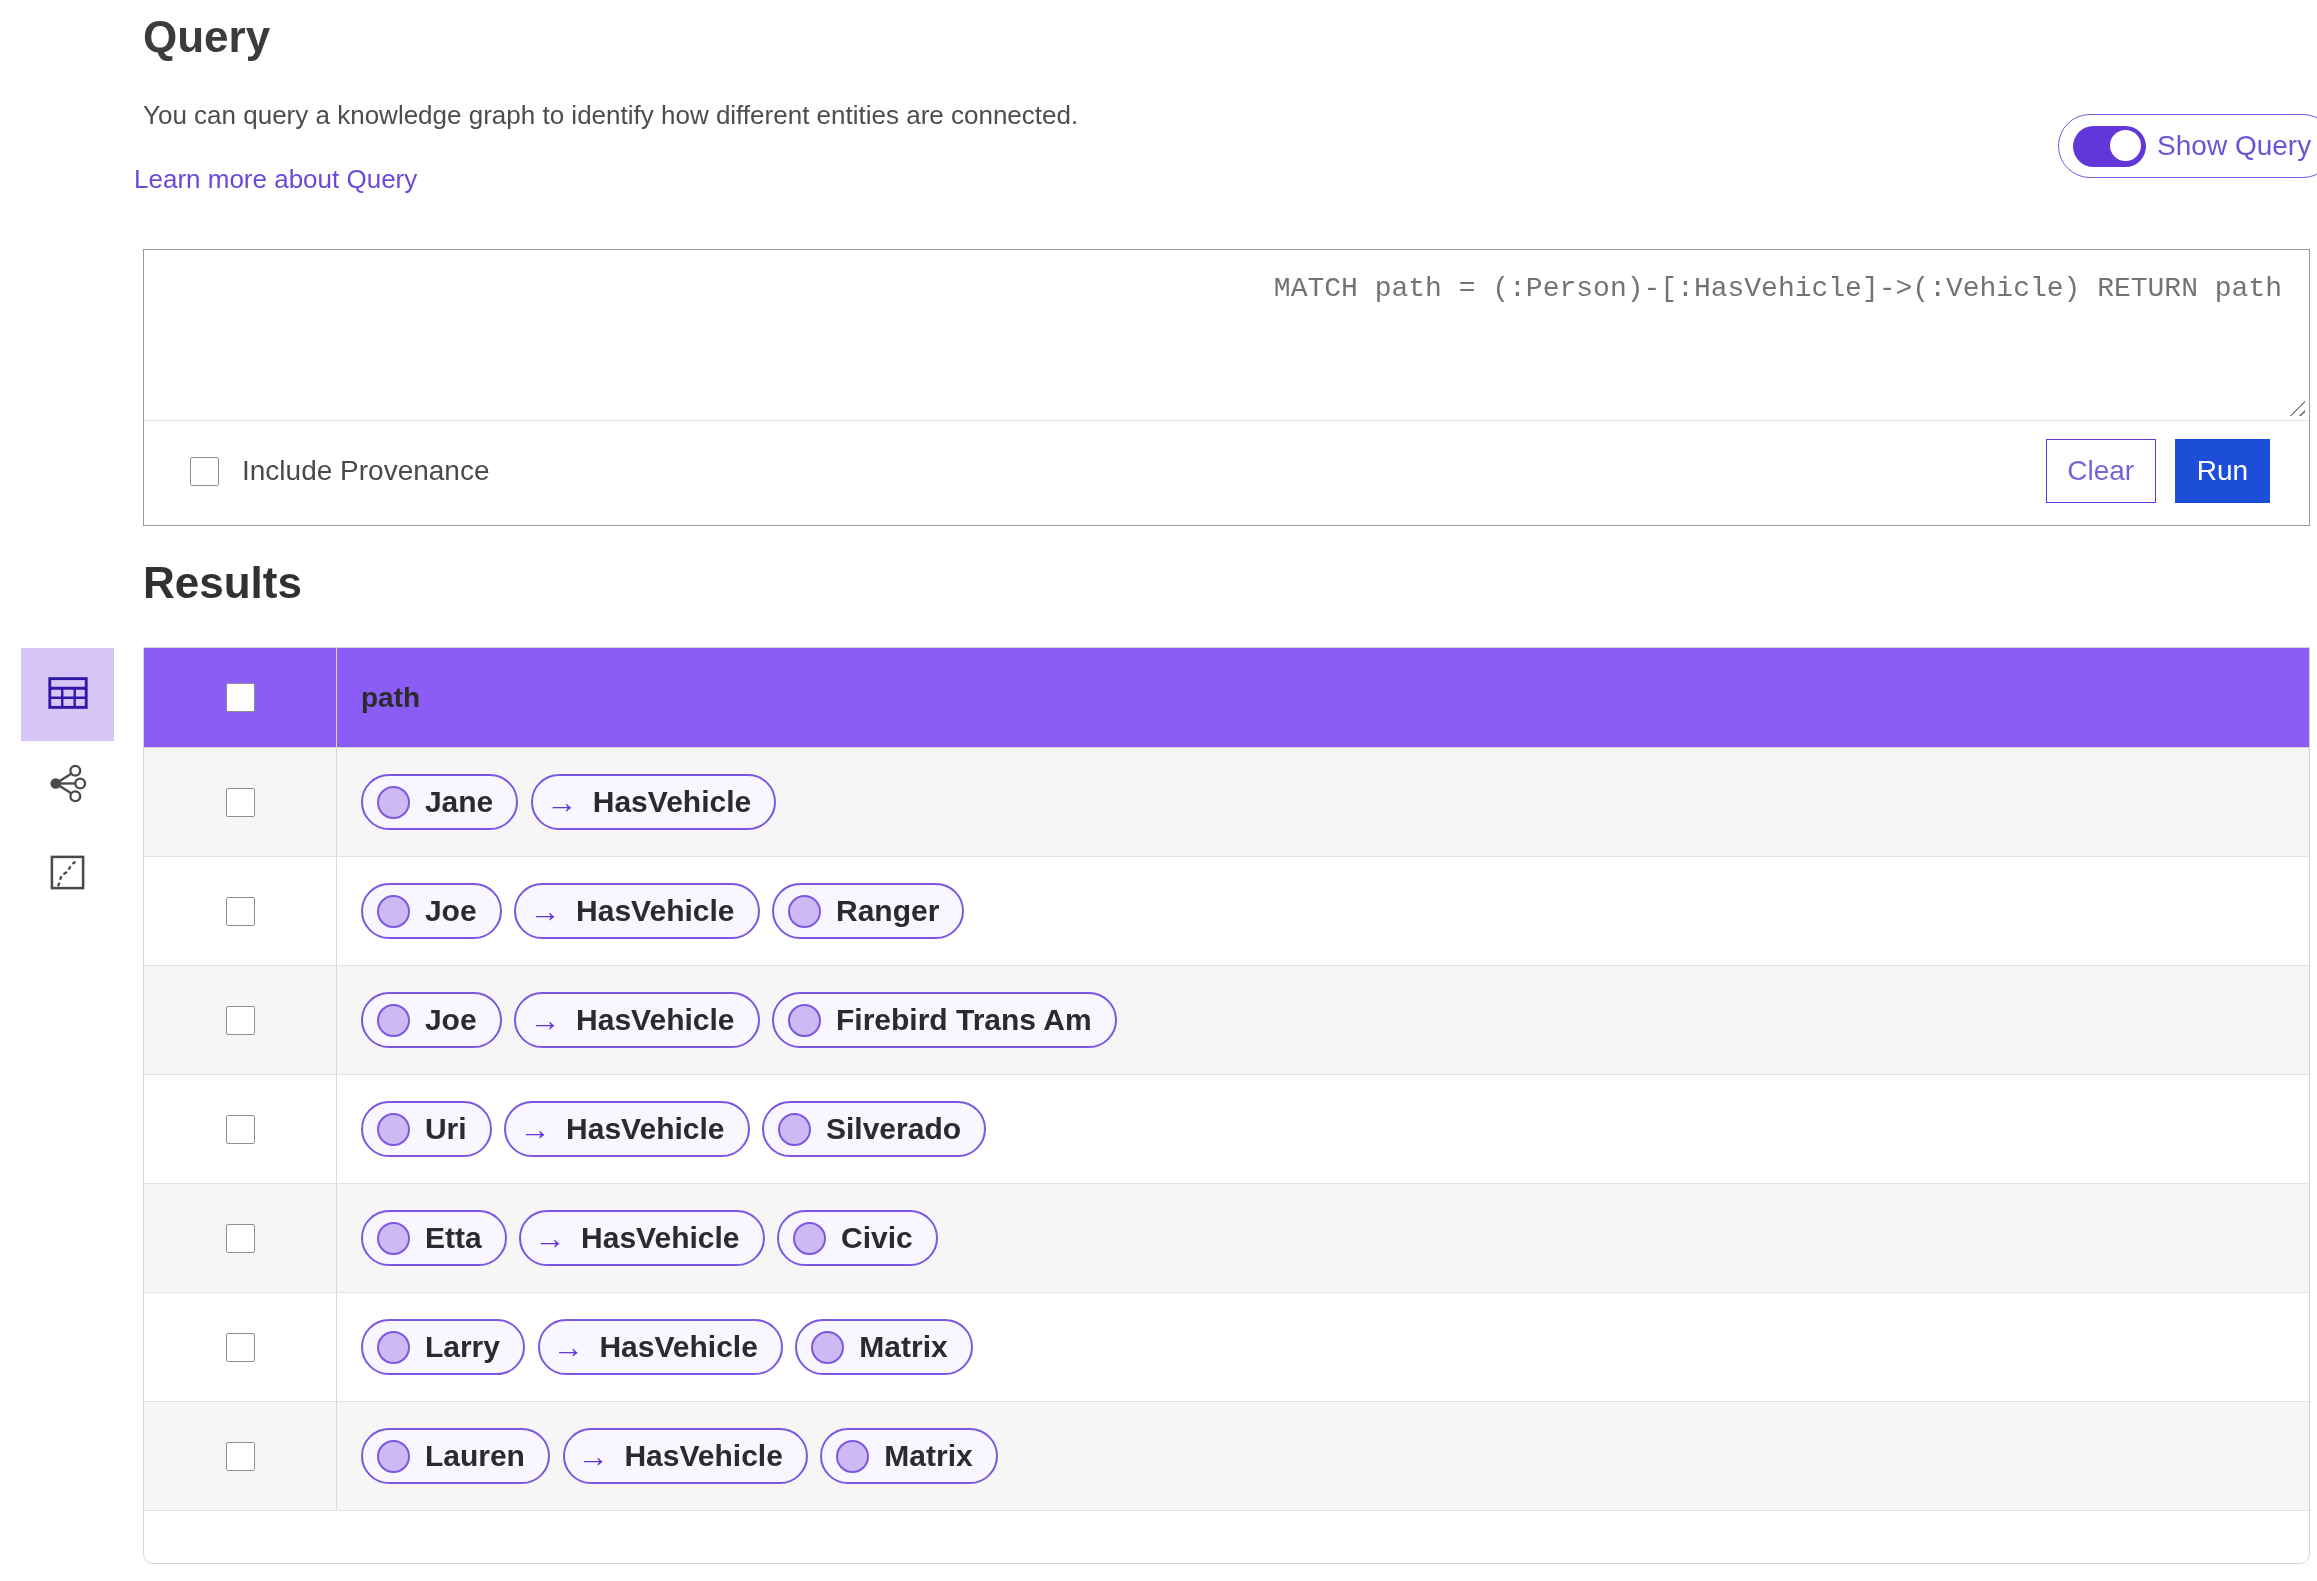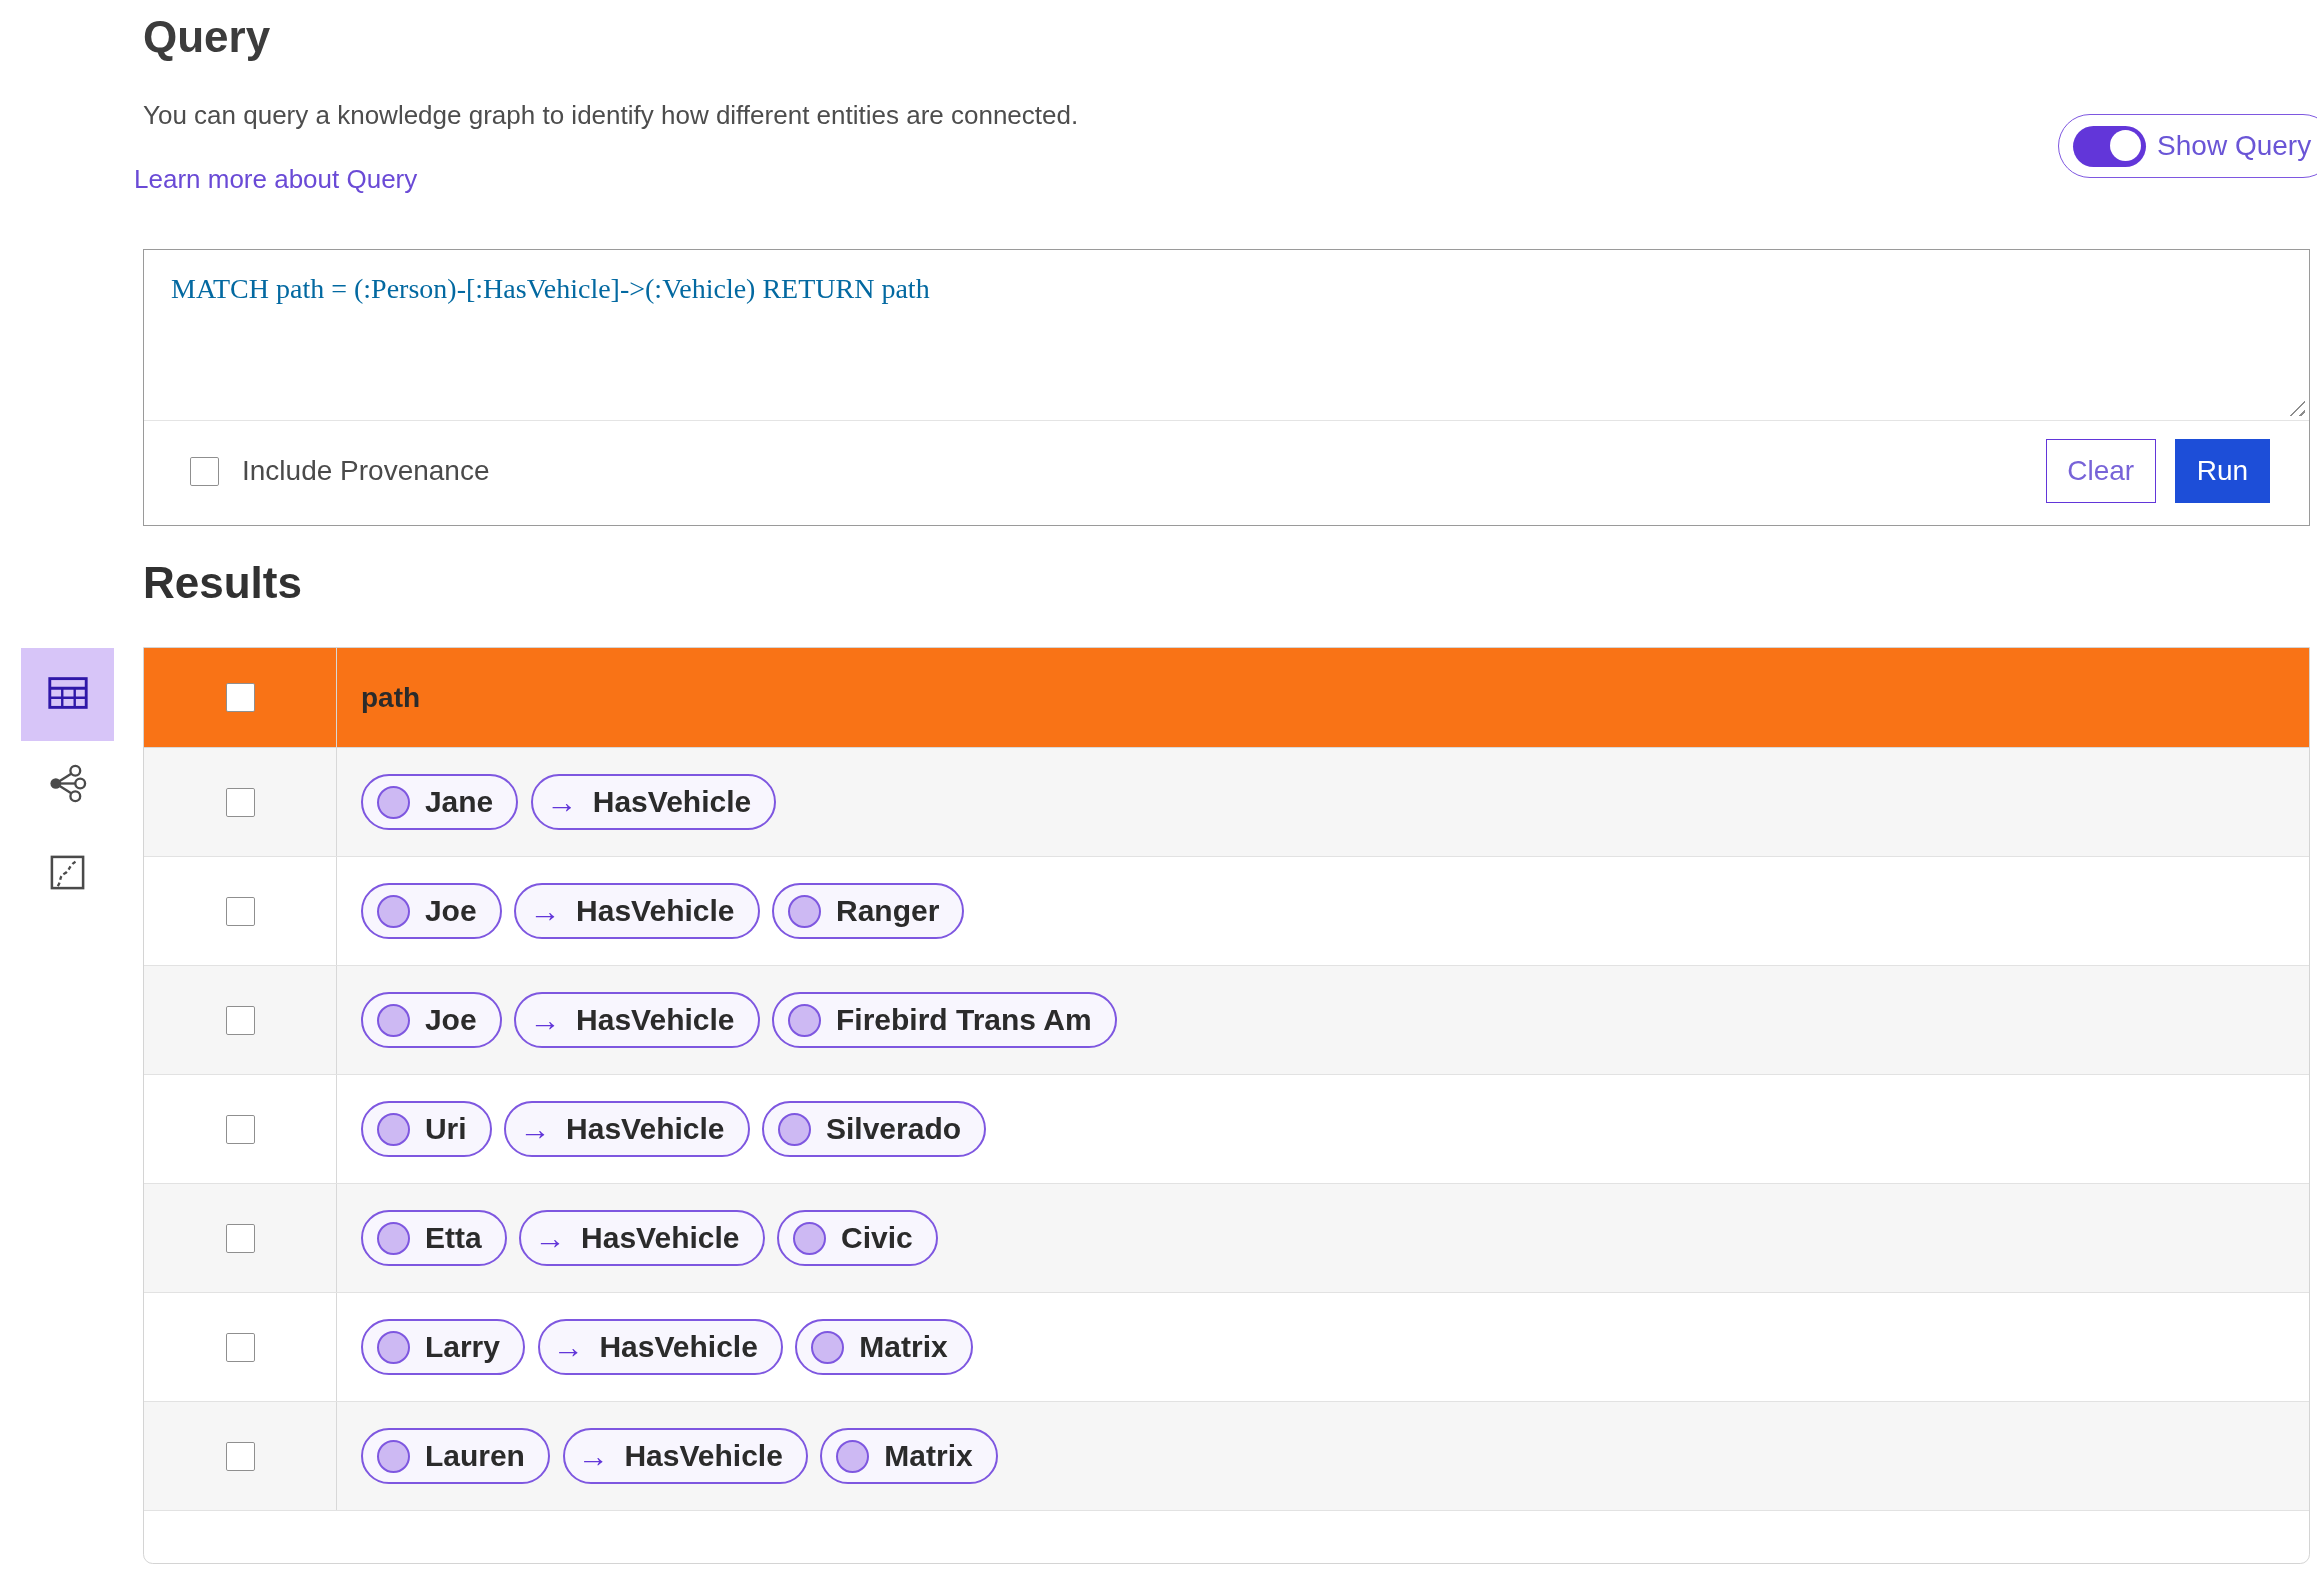--- a/index.html
+++ b/index.html
@@ -43,22 +43,22 @@
   .show-query-label { font-size: 28px; color: #6a55d6; white-space: nowrap; }
 
   
   .query-panel {
     position: absolute; left: 143px; top: 249px; width: 2167px; height: 277px;
     border: 1.9px solid #9a9a9a; background: #fff;
   }
   .editor { position: relative; height: 171px; border-bottom: 1.9px solid #e4e4e4; }
   .query-text {
     padding: 23px 27px;
-    font-family: Liberation Serif, serif;
-    font-size: 28px; color: #0369a1; white-space: pre-wrap;
+    font-family: Liberation Mono, monospace;
+    font-size: 28px; color: #737373; white-space: pre-wrap; text-align: right;
   }
   .grip {
     position: absolute; right: 3.9px; bottom: 3.9px; width: 21px; height: 21px;
     background: repeating-linear-gradient(135deg, transparent 0 4.8px, #8d8d8d 4.8px 6.8px);
     clip-path: polygon(100% 0, 100% 100%, 0 100%);
     cursor: nwse-resize;
   }
   .panel-footer {
     height: 100px; display: flex; align-items: center;
     padding: 0 39px 0 46px;
@@ -98,21 +98,21 @@
   }
   .rail-btn.link-chart { margin-top: 21px; }
   .rail-btn.map { margin-top: 43px; }
 
   
   .table-wrap {
     position: absolute; left: 143px; top: 647px; width: 2167px; height: 917px;
     border: 1.9px solid #d4d4d4; border-radius: 0 0 9.7px 9.7px;
     overflow: hidden; background: #fff;
   }
-  .thead { height: 100px; background: #f97316; border-bottom: 1.9px solid #d8d8d8; display: flex; }
+  .thead { height: 100px; background: #8b5cf6; border-bottom: 1.9px solid #d8d8d8; display: flex; }
   .check-col {
     width: 193px; flex: none; border-right: 1.9px solid #d8d8d8;
     display: flex; align-items: center; justify-content: center;
   }
   .path-col { flex: 1; display: flex; align-items: center; padding-left: 24px; gap: 12.6px; }
   .col-header { font-size: 28px; font-weight: 700; color: #2b2b2b; }
   .trow { height: 109px; display: flex; border-bottom: 1px solid #e2e2e2; }
   .trow.odd { background: #f6f6f6; }
   .trow.even { background: #ffffff; }
 

